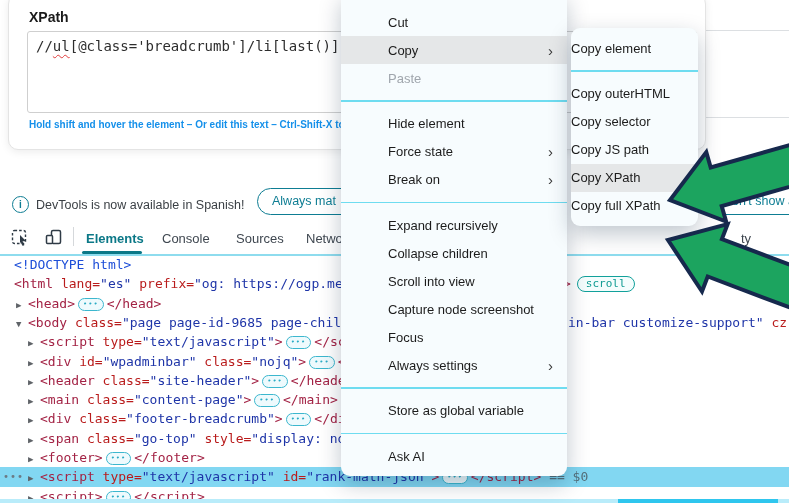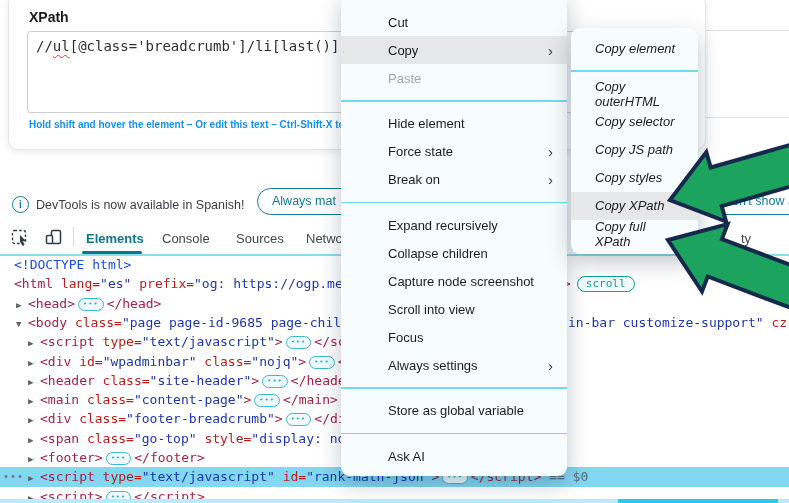--- a/index.html
+++ b/index.html
@@ -50,21 +50,21 @@
   .row-right{position:absolute;white-space:nowrap;}
   .gutter-dots{position:absolute;left:3px;color:#6b7a85;font-size:10px;letter-spacing:1px;}
   .bottom-strip{position:absolute;left:0;top:499px;width:789px;height:4px;background:#b9ecfa;z-index:4;}
   .bottom-strip .seg{position:absolute;left:618px;top:0;width:160px;height:4px;background:#2fc6ee;}
   
   .menu{position:absolute;background:#f7fcfe;border-radius:9px;box-shadow:0 8px 22px rgba(0,30,60,.25);z-index:20;}
   .ctx-menu{left:341px;top:-8px;width:226px;padding:16px 0 6px 0;}
   .ctx-submenu{left:571px;top:28px;width:127px;padding:6px 0;z-index:25;}
   .mi{position:relative;height:28px;display:flex;align-items:center;padding:0 16px 0 47px;
       font-size:13px;color:#1c1c1c;cursor:default;}
-  .ctx-submenu .mi{padding-left:24px;font-style:italic;}
+  .ctx-submenu .mi{padding-left:0;}
   .mi.highlight{background:#e5e7e8;}
   .mi.disabled{color:#a0a6ad;}
   .mi .chev{position:absolute;right:14px;font-size:15px;color:#3a3a3a;}
   .msep{height:1.5px;background:#6edcf0;margin:8px 0;}
   
   .arrows{position:absolute;left:0;top:0;width:789px;height:503px;z-index:40;pointer-events:none;}
 </style>
 </head>
 <body>
 
@@ -151,26 +151,26 @@
         <span class="chev">›</span>
       </div>
       <div class="msep"></div>
       <div class="mi">
         <span>Expand recursively</span>
       </div>
       <div class="mi">
         <span>Collapse children</span>
       </div>
       <div class="mi">
+        <span>Scroll into view</span>
+      </div>
+      <div class="mi">
         <span>Capture node screenshot</span>
       </div>
       <div class="mi">
-        <span>Scroll into view</span>
-      </div>
-      <div class="mi">
         <span>Focus</span>
       </div>
       <div class="mi">
         <span>Always settings</span>
         <span class="chev">›</span>
       </div>
       <div class="msep"></div>
       <div class="mi">
         <span>Store as global variable</span>
       </div>
@@ -186,23 +186,20 @@
       </div>
       <div class="msep"></div>
       <div class="mi">
         <span>Copy outerHTML</span>
       </div>
       <div class="mi">
         <span>Copy selector</span>
       </div>
       <div class="mi">
         <span>Copy JS path</span>
-      </div>
-      <div class="mi">
-        <span>Copy styles</span>
       </div>
       <div class="mi highlight">
         <span>Copy XPath</span>
       </div>
       <div class="mi">
         <span>Copy full XPath</span>
       </div>
     </div>
 
   <svg class="arrows" viewBox="0 0 789 503">

